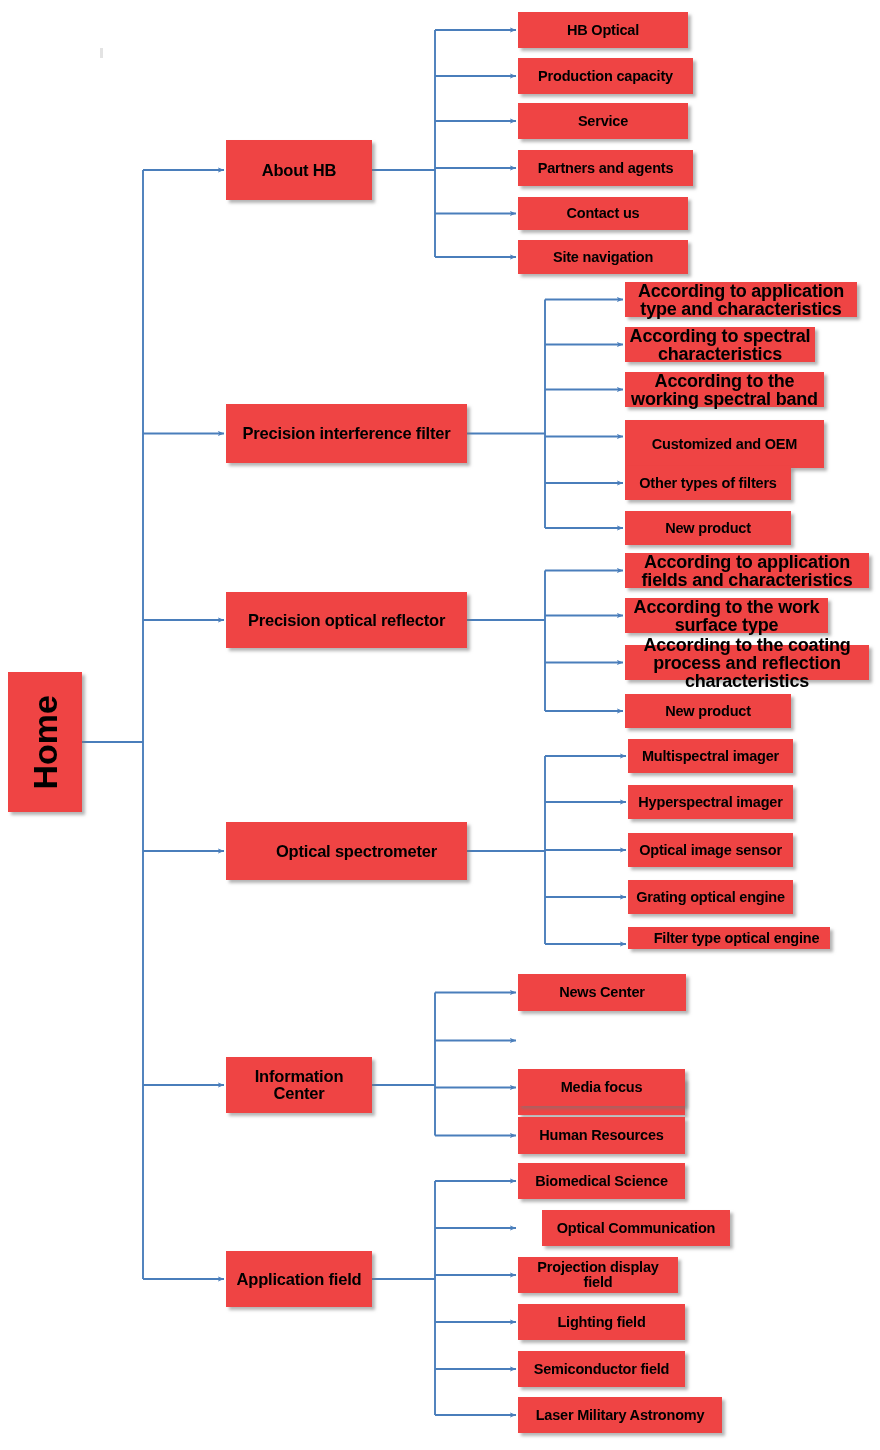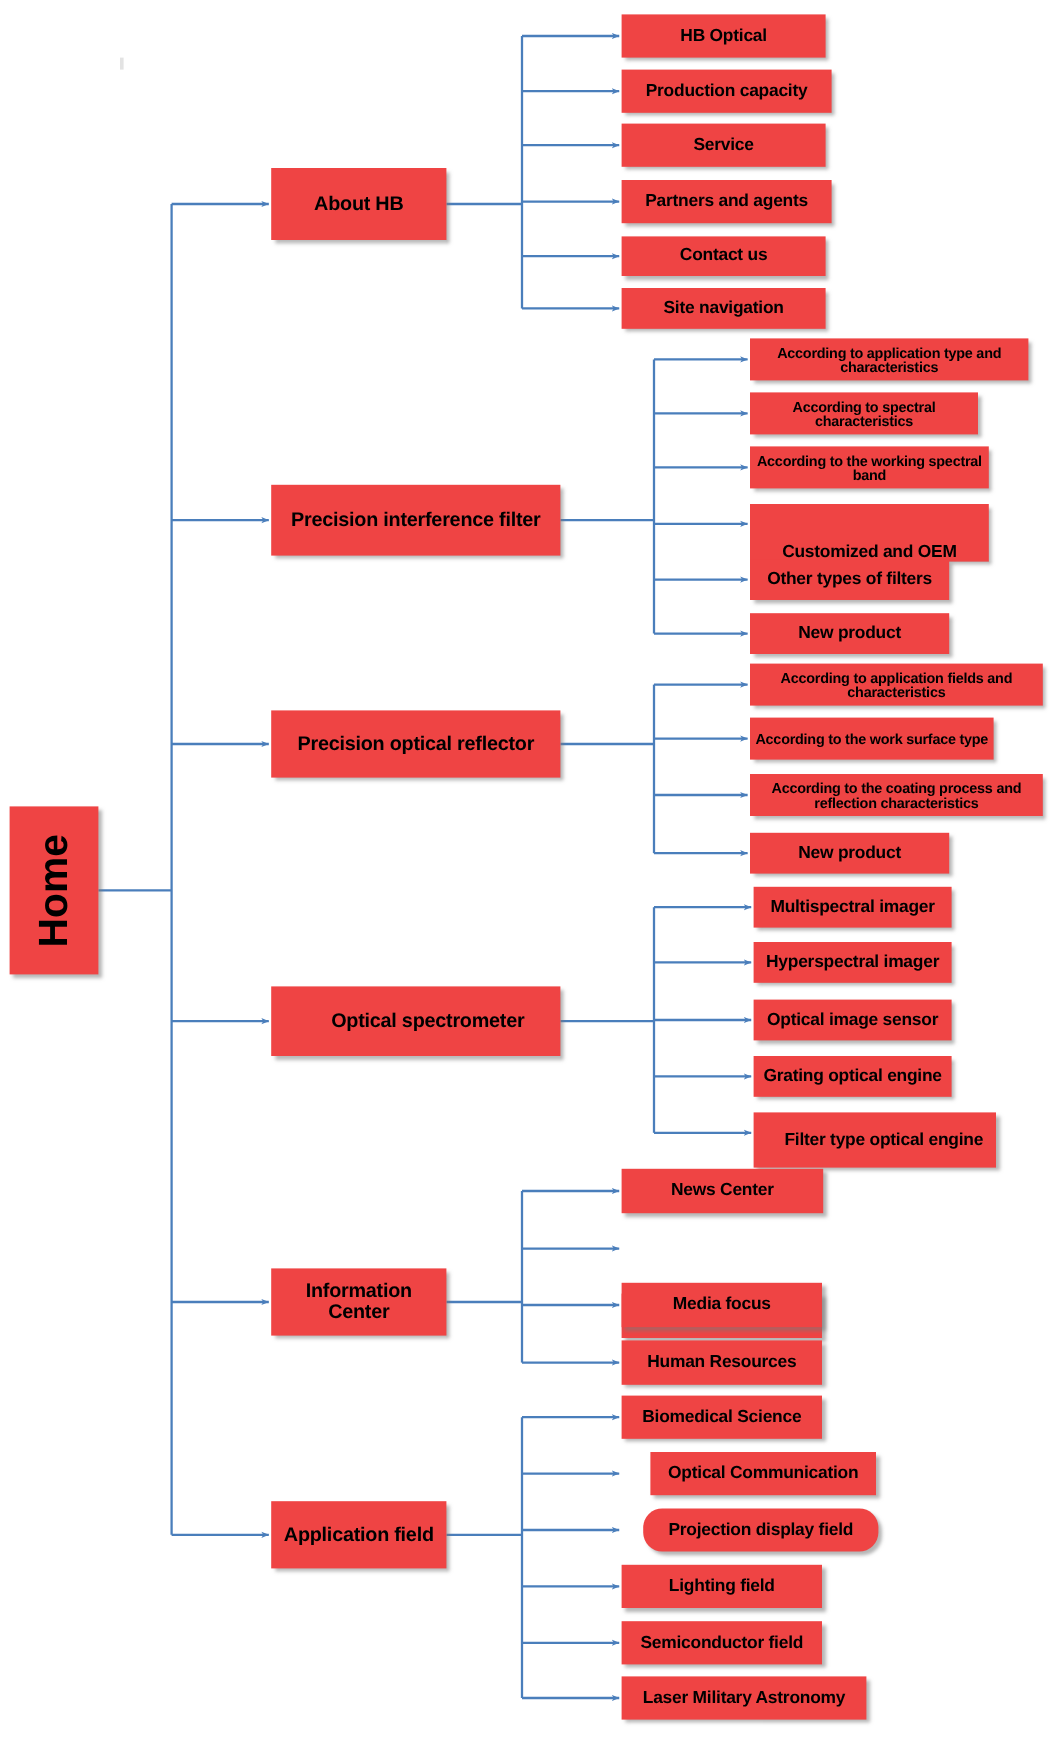--- a/index.html
+++ b/index.html
@@ -47,21 +47,21 @@
     white-space: nowrap;
     display: block;
   }
   .node.lvl2 {
     font-size: 16.5px;
   }
   .node.lvl3 {
     font-size: 14.5px;
   }
   .node.lvl3.two {
-    font-size: 12px;
+    font-size: 18px;
     line-height: 1.0;
   }
   .speck {
     position: absolute;
     width: 3px;
     height: 10px;
     background: #e3e3e3;
     z-index: 2;
   }
 </style>
@@ -163,21 +163,21 @@
       </div>
       <div class="node lvl3 two" style="left: 625px; top: 282px; width: 232px; height: 35px;">
         <span>According to application type and characteristics</span>
       </div>
       <div class="node lvl3 two" style="left: 625px; top: 327px; width: 190px; height: 35px;">
         <span>According to spectral characteristics</span>
       </div>
       <div class="node lvl3 two" style="left: 625px; top: 372px; width: 199px; height: 35px;">
         <span>According to the working spectral band</span>
       </div>
-      <div class="node lvl3" style="left: 625px; top: 420px; width: 199px; height: 48px; align-items: flex-end;">
+      <div class="node lvl3" style="left: 625px; top: 420px; width: 199px; height: 48px;">
         <span>Customized and OEM</span>
       </div>
       <div class="node lvl3" style="left: 625px; top: 466px; width: 166px; height: 34px;">
         <span>Other types of filters</span>
       </div>
       <div class="node lvl3" style="left: 625px; top: 511px; width: 166px; height: 34px;">
         <span>New product</span>
       </div>
       <div class="node lvl2" style="left: 226px; top: 592px; width: 241px; height: 56px;">
         <span>Precision optical reflector</span>
@@ -202,21 +202,21 @@
       </div>
       <div class="node lvl3" style="left: 628px; top: 785px; width: 165px; height: 34px;">
         <span>Hyperspectral imager</span>
       </div>
       <div class="node lvl3" style="left: 628px; top: 833px; width: 165px; height: 34px;">
         <span>Optical image sensor</span>
       </div>
       <div class="node lvl3" style="left: 628px; top: 880px; width: 165px; height: 34px;">
         <span>Grating optical engine</span>
       </div>
-      <div class="node lvl3" style="left: 628px; top: 927px; width: 202px; height: 46px; padding-left: 19px;">
+      <div class="node lvl3" style="left: 628px; top: 927px; width: 202px; height: 22px; padding-left: 19px;">
         <span>Filter type optical engine</span>
       </div>
       <div class="node lvl2 two" style="left: 226px; top: 1057px; width: 146px; height: 56px;">
         <span>Information Center</span>
       </div>
       <div class="node lvl3" style="left: 518px; top: 974px; width: 168px; height: 37px;">
         <span>News Center</span>
       </div>
       <div class="node lvl3" style="left: 518px; top: 1078px; width: 167px; height: 37px;">
         <span>Download Center</span>
@@ -229,21 +229,21 @@
       </div>
       <div class="node lvl2 two" style="left: 226px; top: 1251px; width: 146px; height: 56px;">
         <span>Application field</span>
       </div>
       <div class="node lvl3" style="left: 518px; top: 1163px; width: 167px; height: 36px;">
         <span>Biomedical Science</span>
       </div>
       <div class="node lvl3" style="left: 542px; top: 1210px; width: 188px; height: 36px;">
         <span>Optical Communication</span>
       </div>
-      <div class="node lvl3" style="left: 536px; top: 1257px; width: 196px; height: 36px; border-radius: 16px;">
+      <div class="node lvl3" style="left: 518px; top: 1257px; width: 160px; height: 36px;">
         <span>Projection display field</span>
       </div>
       <div class="node lvl3" style="left: 518px; top: 1304px; width: 167px; height: 36px;">
         <span>Lighting field</span>
       </div>
       <div class="node lvl3" style="left: 518px; top: 1351px; width: 167px; height: 36px;">
         <span>Semiconductor field</span>
       </div>
       <div class="node lvl3" style="left: 518px; top: 1397px; width: 204px; height: 36px;">
         <span>Laser Military Astronomy</span>

